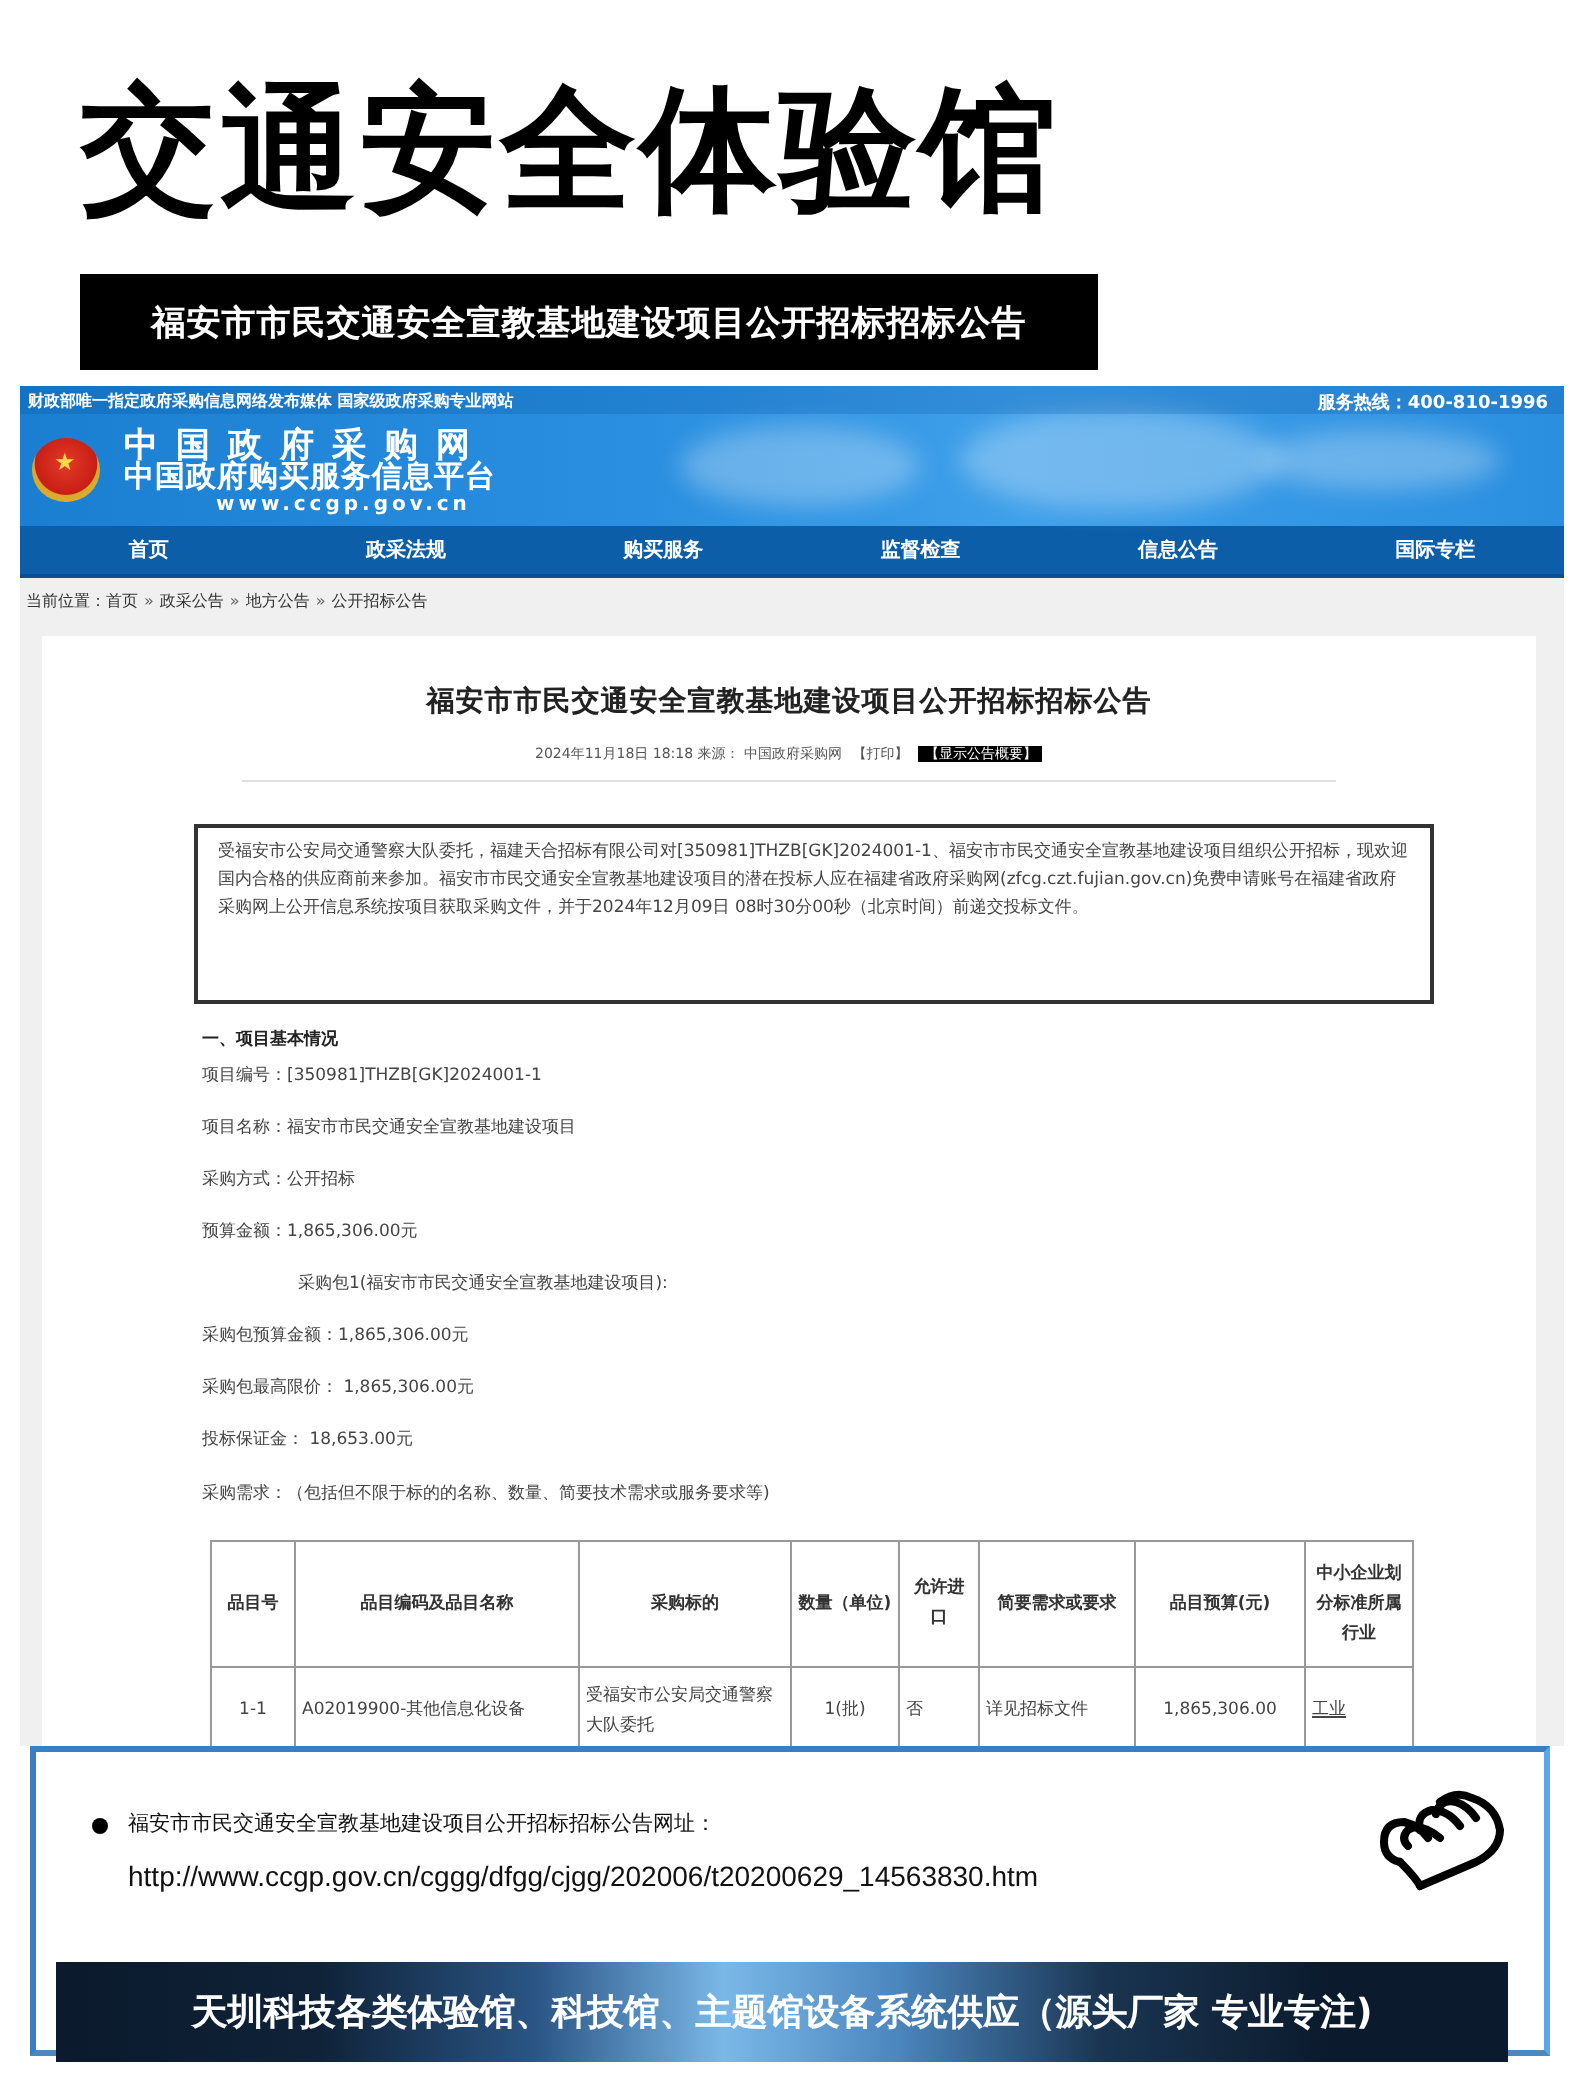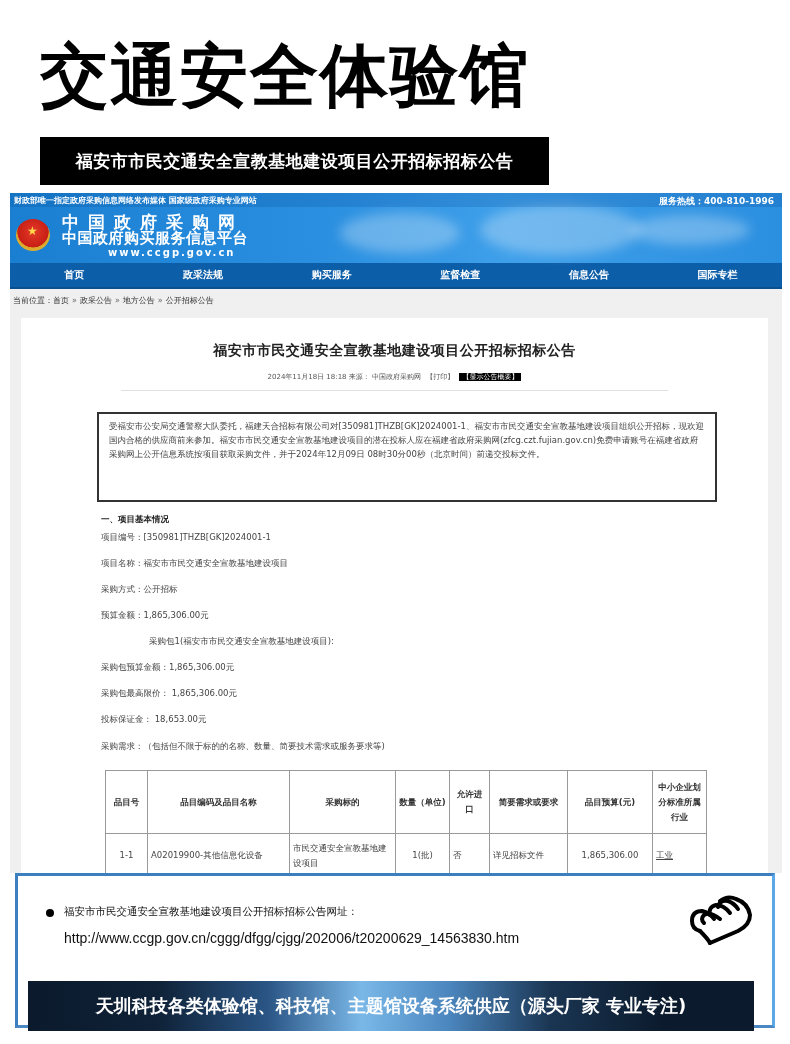--- a/index.html
+++ b/index.html
@@ -156,21 +156,21 @@
         <th style="width:106px;">采购标的</th>
         <th style="width:54px;">数量（单位)</th>
         <th style="width:40px;">允许进口</th>
         <th style="width:78px;">简要需求或要求</th>
         <th style="width:85px;">品目预算(元)</th>
         <th style="width:54px;">中小企业划分标准所属行业</th>
       </tr>
       <tr>
         <td>1-1</td>
         <td class="left">A02019900-其他信息化设备</td>
-        <td class="left">市民交通安全宣教基地建设项目</td>
+        <td class="left">受福安市公安局交通警察大队委托</td>
         <td>1(批)</td>
         <td class="left">否</td>
         <td class="left">详见招标文件</td>
         <td>1,865,306.00</td>
         <td class="left"><span class="link-underline">工业</span></td>
       </tr>
     </tbody>
       </table>
   </div>
 </div>

